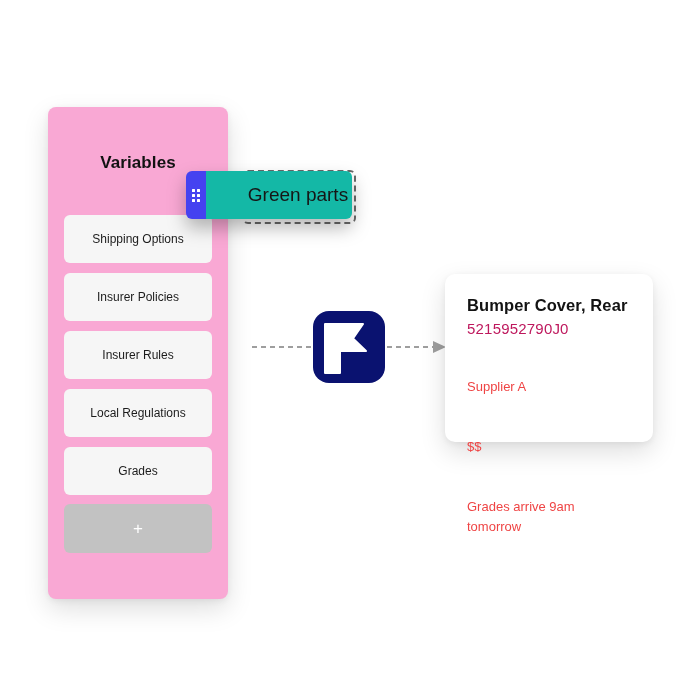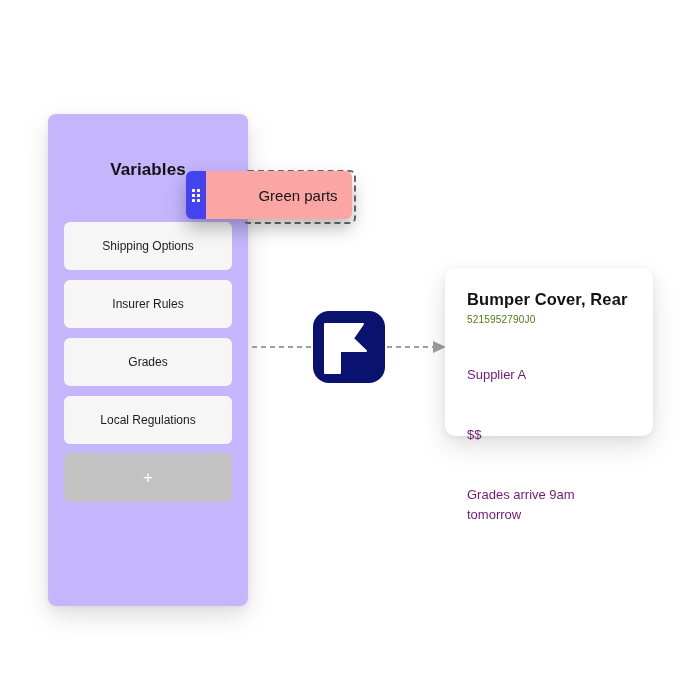--- a/index.html
+++ b/index.html
@@ -5,22 +5,22 @@
   * { margin:0; padding:0; box-sizing:border-box; }
   html,body { background:#ffffff; }
   body { font-family:"Liberation Sans", sans-serif; }
   .canvas {
     position:relative; width:700px; height:700px; margin:0 auto;
     background:#ffffff; overflow:hidden;
   }
 
   
   .variables-panel {
-    position:absolute; left:48px; top:114px; width:200px; height:492px;
-    background:#c4b5fd; border-radius:8px;
+    position:absolute; left:48px; top:107px; width:180px; height:492px;
+    background:#f9a8d4; border-radius:8px;
     box-shadow:0 10px 26px rgba(0,0,0,0.13), 0 2px 6px rgba(0,0,0,0.06);
     z-index:1;
   }
   .panel-title {
     position:absolute; top:46px; left:0; right:0;
     text-align:center; font-size:17px; font-weight:600; color:#121212;
     letter-spacing:0.1px;
   }
   .variable-list { position:absolute; top:108px; left:16px; right:16px; }
   .variable-item {
@@ -51,59 +51,60 @@
   .chip-handle {
     width:20px; background:#4542f0; border-radius:6px 0 0 6px;
     display:flex; align-items:center; justify-content:center;
   }
   .grip-dots {
     display:inline-grid; grid-template-columns:repeat(2, 3px);
     grid-auto-rows:3px; gap:2px;
   }
   .grip-dots i { background:#ffffff; border-radius:0.5px; }
   .chip-body {
-    flex:1; background:#fca5a5; border-radius:0 6px 6px 0;
+    flex:1; background:#14b8a6; border-radius:0 6px 6px 0;
     display:flex; align-items:center; justify-content:center;
-    font-size:15px; color:#161616;padding-left:38px;
+    font-size:19px; color:#161616;padding-left:38px;
   }
 
   
   .connector { position:absolute; left:250px; top:339px; z-index:1; }
 
   
   .flag-logo {
     position:absolute; left:313px; top:311px; width:72px; height:72px;
     background:#0a1270; border-radius:16px; z-index:2;
     display:flex; align-items:center; justify-content:center;
   }
 
   
   .part-card {
-    position:absolute; left:445px; top:268px; width:208px; height:168px;
+    position:absolute; left:445px; top:274px; width:208px; height:168px;
     background:#ffffff; border-radius:10px; padding:22px 22px;
     box-shadow:0 10px 26px rgba(0,0,0,0.13), 0 2px 6px rgba(0,0,0,0.06);
     z-index:2;
   }
   .part-title { font-size:16.5px; font-weight:600; color:#131313; letter-spacing:0.1px; }
-  .part-number { margin-top:5px; font-size:10px; color:#4d7c0f; letter-spacing:0.2px; }
+  .part-number { margin-top:5px; font-size:15px; color:#be185d; letter-spacing:0.2px; }
   .part-details { margin-top:25px; }
-  .part-details div { font-size:13px; line-height:20px; color:#701a75;margin-top:40px; }
+  .part-details div { font-size:13px; line-height:20px; color:#ef4444;margin-top:40px; }
 </style>
 </head>
 <body>
 
 <div class="canvas">
 
   <div class="variables-panel">
     <div class="panel-title">Variables</div>
     <div class="variable-list">
       <div class="variable-item">Shipping Options</div>
+      <div class="variable-item">Insurer Policies</div>
       <div class="variable-item">Insurer Rules</div>
+      <div class="variable-item">Local Regulations</div>
       <div class="variable-item">Grades</div>
-      <div class="variable-item">Local Regulations</div>
       <button class="add-variable">
         <span class="plus-glyph">+</span>
       </button>
     </div>
   </div>
 
   <div class="drag-ghost"></div>
 
   <div class="drag-chip">
     <div class="chip-handle">

